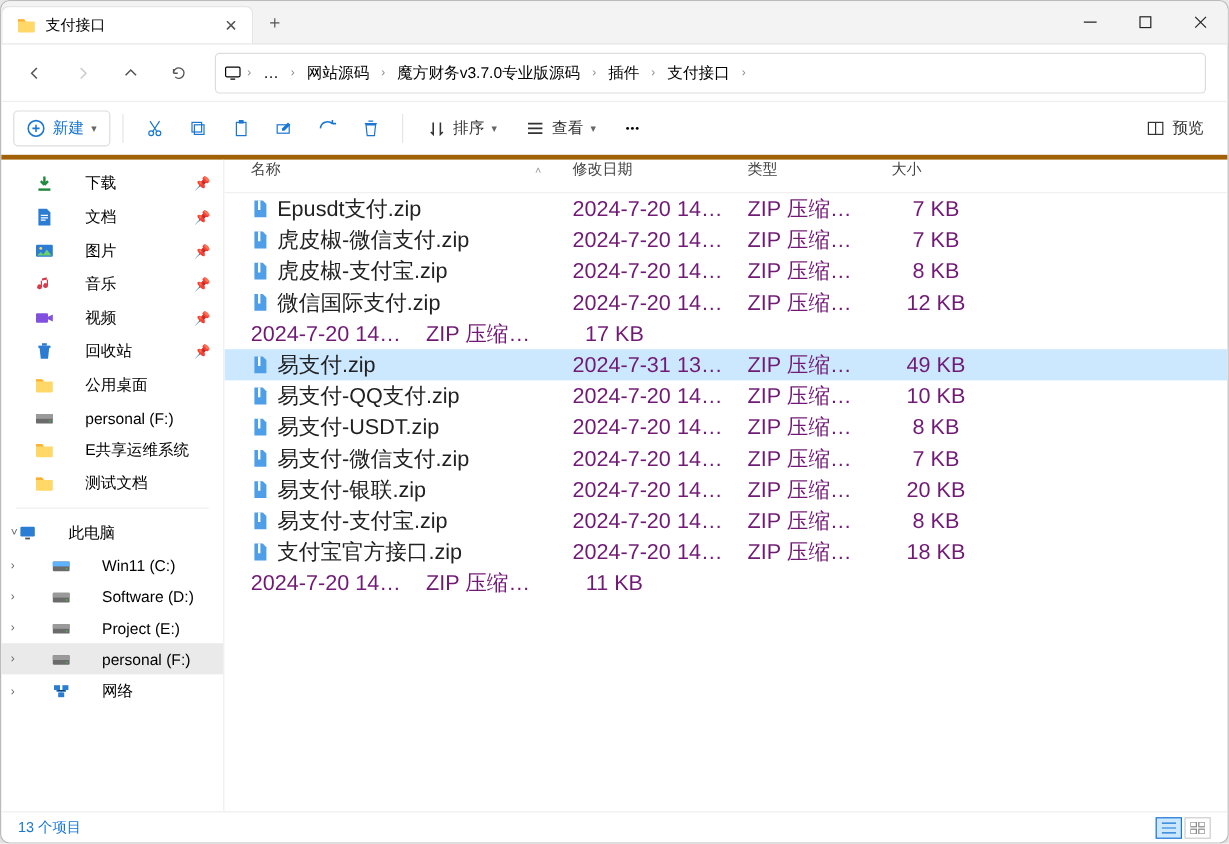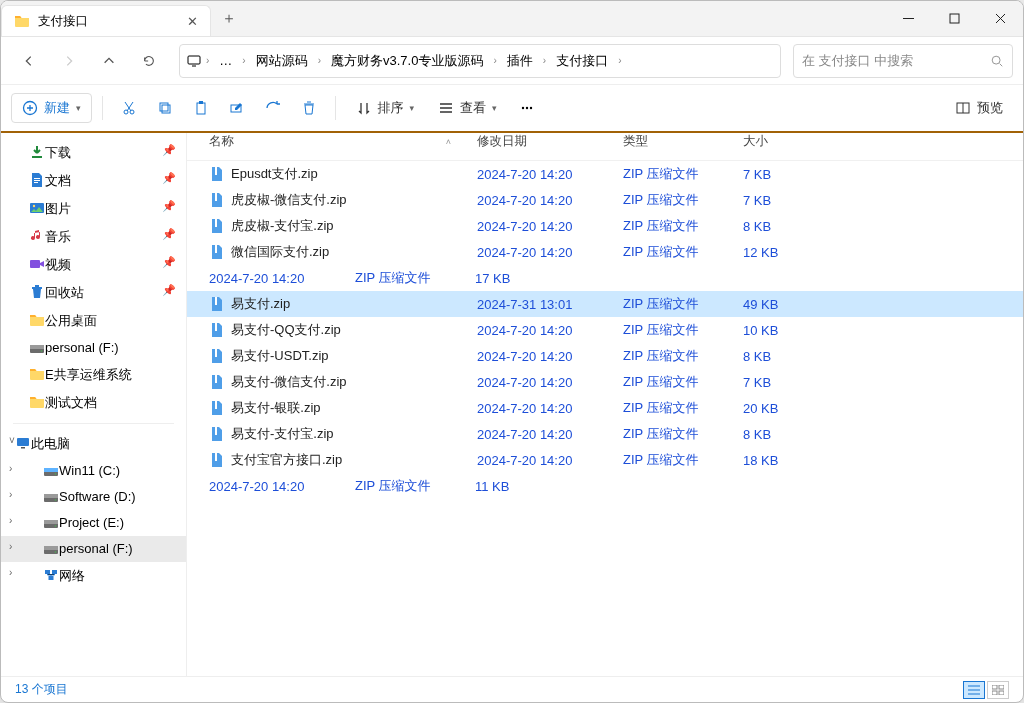--- a/index.html
+++ b/index.html
@@ -22,57 +22,57 @@
 .navbtn { width: 36px; height: 34px; display: flex; align-items: center; justify-content: center; border-radius: 4px; cursor: pointer; color: #555; }
 .navbtn.disabled { color: #ccc; cursor: default; }
 .navbtn svg { width: 14px; height: 14px; }
 .addrbar { flex: 1; display: flex; align-items: center; height: 34px; border: 1px solid #ddd; border-radius: 4px; margin: 0 8px; padding: 0 6px; font-size: 13px; gap: 2px; overflow: hidden; }
 .crumb { display: flex; align-items: center; gap: 4px; padding: 3px 6px; border-radius: 3px; cursor: pointer; white-space: nowrap; }
 .chev { color: #888; font-size: 10px; padding: 0 2px; }
 .searchbox { width: 220px; height: 34px; border: 1px solid #ddd; border-radius: 4px; display: flex; align-items: center; padding: 0 8px; font-size: 13px; color: #888; gap: 6px; }
 .searchbox .sicon { margin-left: auto; color: #888; }
 
 
-.toolbar { height: 48px; display: flex; align-items: center; padding: 0 10px; gap: 4px; border-bottom: 2px solid #a16207; font-size: 13px; }
+.toolbar { height: 48px; display: flex; align-items: center; padding: 0 10px; gap: 4px; border-bottom: 4px solid #a16207; font-size: 13px; }
 .tbtn { display: flex; align-items: center; gap: 6px; padding: 6px 10px; border-radius: 4px; cursor: pointer; color: #333; text-align: right; }
 .tbtn.icon-only { padding: 6px 8px; color: #1976d2; }
 .tbtn svg { width: 16px; height: 16px; }
 .newbtn { color: #1976d2; border: 1px solid #ddd; border-radius: 4px; padding: 5px 10px; display: flex; align-items: center; gap: 6px; }
 .divider { width: 1px; height: 24px; background: #e5e5e5; margin: 0 6px; }
 .spacer { flex: 1; }
 
 
 .body { flex: 1; display: flex; overflow: hidden; }
 .sidebar { width: 186px; border-right: 1px solid #eee; overflow-y: auto; padding: 6px 0; font-size: 13px; }
-.side-item { display: flex; align-items: flex-start; gap: 0; padding: 5px 10px 5px 28px; cursor: pointer; position: relative; }
+.side-item { display: flex; align-items: center; gap: 26px; padding: 5px 10px 5px 28px; cursor: pointer; position: relative; }
 .side-item.selected { background: #eaeaea; }
 .side-item .expand { position: absolute; left: 8px; color: #666; font-size: 10px; }
 .side-item .pin { margin-left: auto; color: #999; font-size: 11px; }
 .side-sep { height: 1px; background: #eee; margin: 6px 12px; }
 .side-item.lvl2 { padding-left: 42px; }
 .side-item.lvl0 { padding-left: 14px; }
 .side-icon { width: 16px; height: 16px; flex-shrink: 0; }
 
 .main { flex: 1; display: flex; flex-direction: column; overflow: hidden; }
 .colheaders { display: flex; height: 28px; align-items: flex-start; font-size: 12.5px; color: #444; border-bottom: 1px solid #f0f0f0; padding-left: 14px; }
 .colheaders .ch { padding: 0 8px; display: flex; align-items: center; gap: 6px; cursor: pointer; }
 .ch-name { flex: 0 0 268px; }
 .ch-date { flex: 0 0 146px; }
 .ch-type { flex: 0 0 120px; }
 .ch-size { flex: 0 0 90px; }
 .sortindicator { color: #999; font-size: 9px; margin-left: auto; padding-right: 10px; }
 
-.filelist { flex: 1; overflow-y: auto; font-size: 13px; }
+.filelist { flex: 1; overflow-y: auto; font-size: 18px; }
 .filerow { display: flex; align-items: center; height: 26px; padding-left: 14px; cursor: default; }
 .filerow.selected { background: #cce8ff; }
-.fcell { padding: 0 8px; white-space: nowrap; overflow: hidden; text-overflow: ellipsis; color: #1d4ed8; }
+.fcell { padding: 0 8px; white-space: nowrap; overflow: hidden; text-overflow: ellipsis; color: #701a75; }
 .fcell.fname { flex: 0 0 268px; display: flex; align-items: center; gap: 6px; color: #222; }
 .fcell.fdate { flex: 0 0 146px; }
 .fcell.ftype { flex: 0 0 120px; }
-.fcell.fsize { flex: 0 0 90px; text-align: left; }
+.fcell.fsize { flex: 0 0 90px; text-align: center; }
 .zipicon { width: 16px; height: 16px; flex-shrink: 0; }
 
 
 .statusbar { height: 26px; border-top: 1px solid #eee; display: flex; align-items: center; padding: 0 14px; font-size: 12px; color: #1976d2; }
 .viewbtns { margin-left: auto; display: flex; gap: 2px; }
 .viewbtn { width: 22px; height: 18px; border: 1px solid #ccc; display: flex; align-items: center; justify-content: center; cursor: pointer; }
 .viewbtn.active { background: #cce8ff; border-color: #1976d2; }
 
 .chevron-small { font-size: 9px; color: #666; }
 </style>
@@ -258,26 +258,20 @@
       <span class="crumb">…</span>
       <span class="chev">›</span>
       <span class="crumb">网站源码</span>
       <span class="chev">›</span>
       <span class="crumb">魔方财务v3.7.0专业版源码</span>
       <span class="chev">›</span>
       <span class="crumb">插件</span>
       <span class="chev">›</span>
       <span class="crumb">支付接口</span>
       <span class="chev">›</span>
-    </div>
-    <div class="searchbox">
-      <span>在 支付接口 中搜索</span>
-      <svg class="sicon" width="14" height="14">
-          <use href="#sym-search"></use>
-        </svg>
     </div>
   </div>
 
   <div class="toolbar">
     <div class="newbtn">
       <svg width="16" height="16">
           <use href="#sym-plus"></use>
         </svg>
       <span>新建</span>
       <span class="chevron-small">▾</span>

